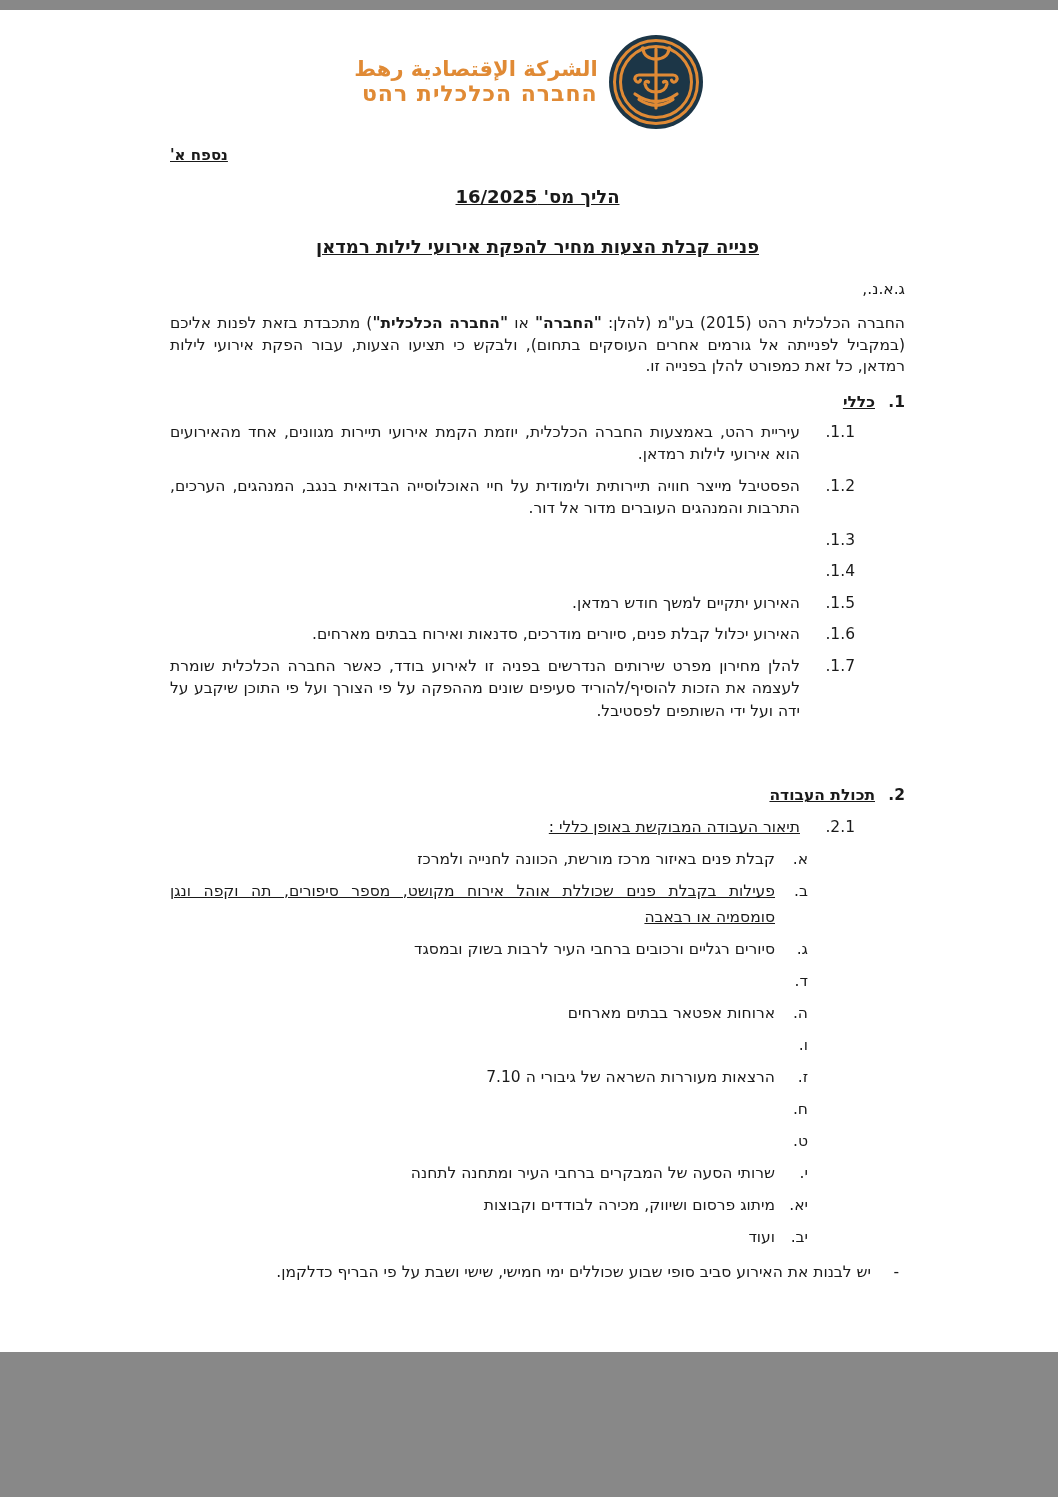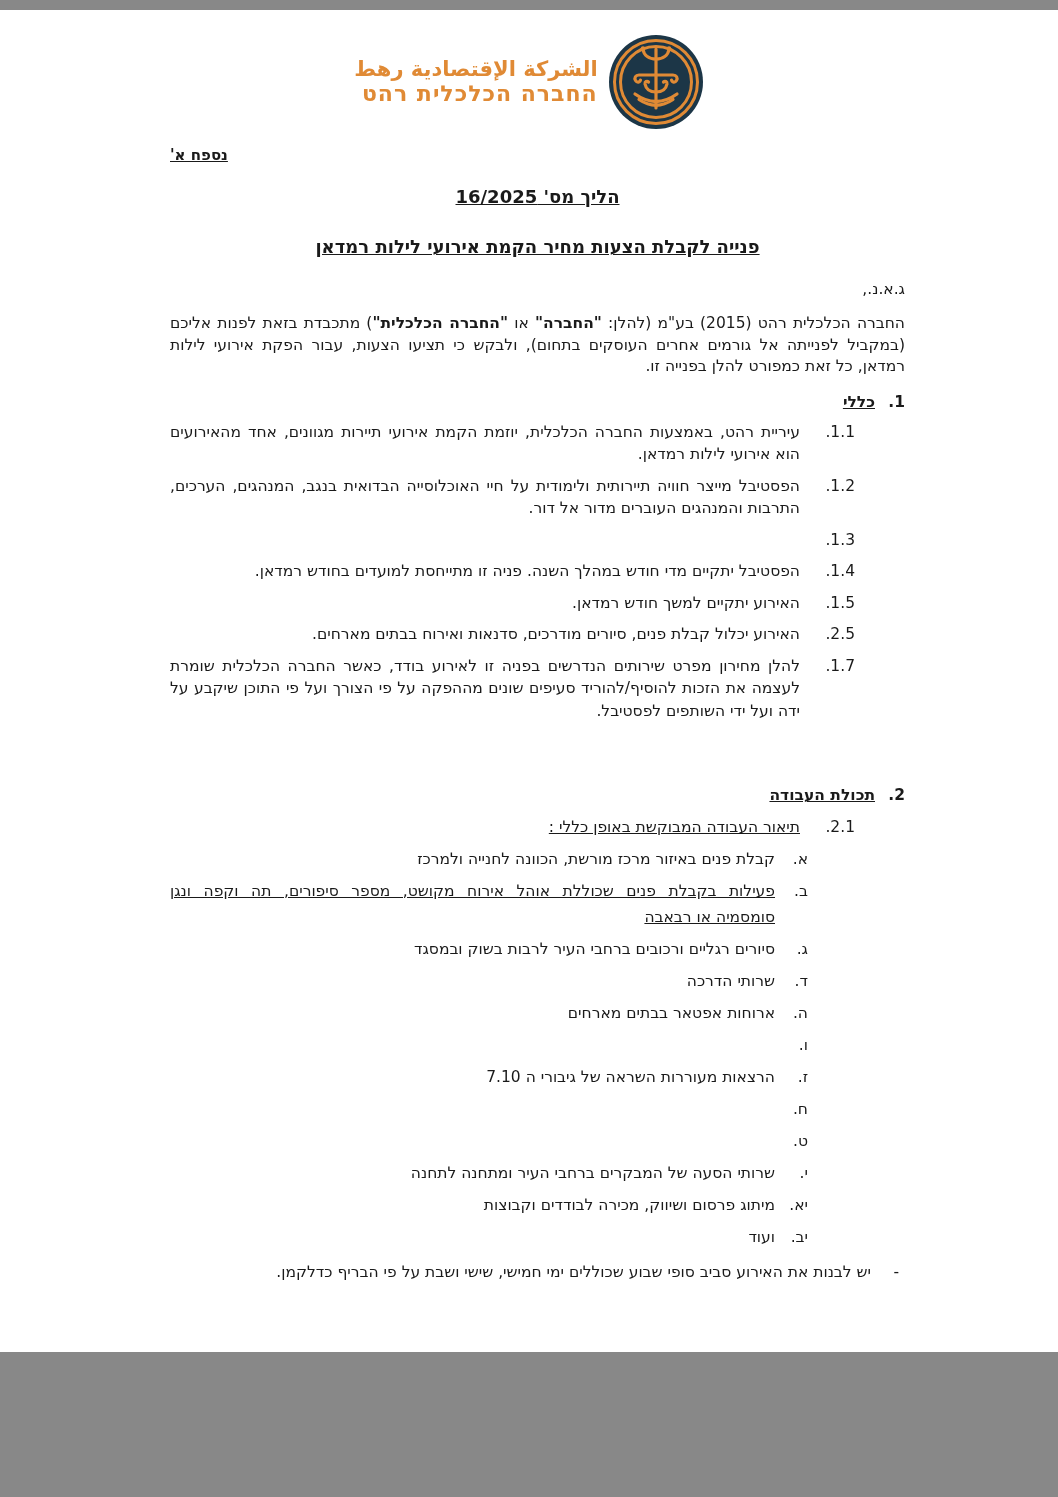--- a/index.html
+++ b/index.html
@@ -87,21 +87,21 @@
       <div class="he">החברה הכלכלית רהט</div>
     </div>
   </div>
 
   <div class="content">
 
     <div class="appendix">נספח א'</div>
 
     <div class="doc-title">הליך מס' 16/2025</div>
 
-    <div class="doc-subtitle">פנייה לקבלת הצעות מחיר הקמת אירועי לילות רמדאן</div>
+    <div class="doc-subtitle">פנייה קבלת הצעות מחיר להפקת אירועי לילות רמדאן</div>
 
     <div class="salutation">ג.א.נ.,</div>
 
     <div class="intro"><span>החברה הכלכלית רהט (2015) בע"מ (להלן: </span><b>"החברה"</b><span> או </span><b>"החברה הכלכלית"</b><span>) מתכבדת בזאת לפנות אליכם (במקביל לפנייתה אל גורמים אחרים העוסקים בתחום), ולבקש כי תציעו הצעות, עבור הפקת אירועי לילות רמדאן, כל זאת כמפורט להלן בפנייה זו.</span></div>
 
     <div class="sec-head sec1-head">
       <span class="num">1.</span>
       <span class="hd">כללי</span>
     </div>
 
@@ -112,28 +112,27 @@
       </div>
       <div class="s1-item">
         <span class="num">1.2.</span>
         <span class="txt">הפסטיבל מייצר חוויה תיירותית ולימודית על חיי האוכלוסייה הבדואית בנגב, המנהגים, הערכים, התרבות והמנהגים העוברים מדור אל דור.</span>
       </div>
       <div class="s1-item">
         <span class="num">1.3.</span>
       </div>
       <div class="s1-item">
         <span class="num">1.4.</span>
-        <span class="txt">הפסטיבל יתקיים מדי חודש במהלך השנה. פניה זו מתייחסת למועדים בחודש רמדאן.</span>
       </div>
       <div class="s1-item">
         <span class="num">1.5.</span>
         <span class="txt">האירוע יתקיים למשך חודש רמדאן.</span>
       </div>
       <div class="s1-item">
-        <span class="num">2.5.</span>
+        <span class="num">1.6.</span>
         <span class="txt">האירוע יכלול קבלת פנים, סיורים מודרכים, סדנאות ואירוח בבתים מארחים.</span>
       </div>
       <div class="s1-item">
         <span class="num">1.7.</span>
         <span class="txt">להלן מחירון מפרט שירותים הנדרשים בפניה זו לאירוע בודד, כאשר החברה הכלכלית שומרת לעצמה את הזכות להוסיף/להוריד סעיפים שונים מההפקה על פי הצורך ועל פי התוכן שיקבע על ידה ועל ידי השותפים לפסטיבל.</span>
       </div>
     </div>
 
     <div class="sec-head sec2-head">
       <span class="num">2.</span>
@@ -156,21 +155,20 @@
           <span class="line1">פעילות בקבלת פנים שכוללת אוהל אירוח מקושט, מספר סיפורים, תה וקפה  ונגן</span>
           <span class="line2">סומסמיה או רבאבה</span>
         </span>
       </div>
       <div class="s2-item">
         <span class="letter">ג.</span>
         <span class="txt"><span class="u">סיורים רגליים ורכובים ברחבי העיר לרבות בשוק ובמסגד</span></span>
       </div>
       <div class="s2-item">
         <span class="letter">ד.</span>
-        <span class="txt"><span class="u">שרותי הדרכה</span></span>
       </div>
       <div class="s2-item">
         <span class="letter">ה.</span>
         <span class="txt"><span class="u">ארוחות אפטאר בבתים מארחים</span></span>
       </div>
       <div class="s2-item">
         <span class="letter">ו.</span>
       </div>
       <div class="s2-item">
         <span class="letter">ז.</span>

